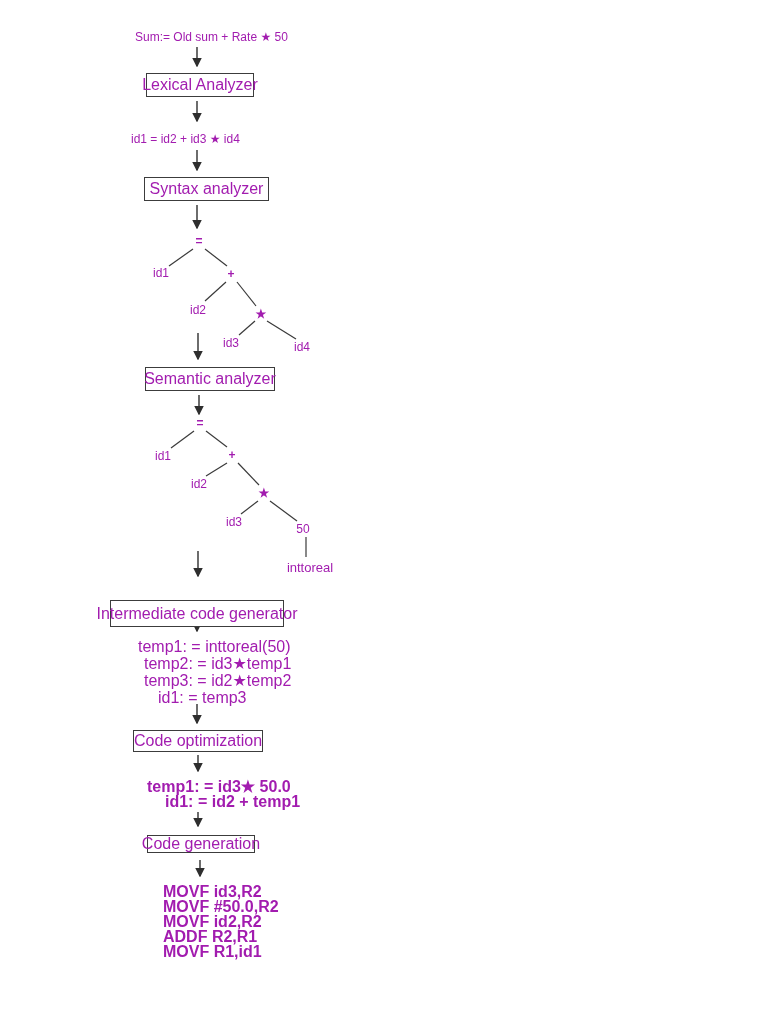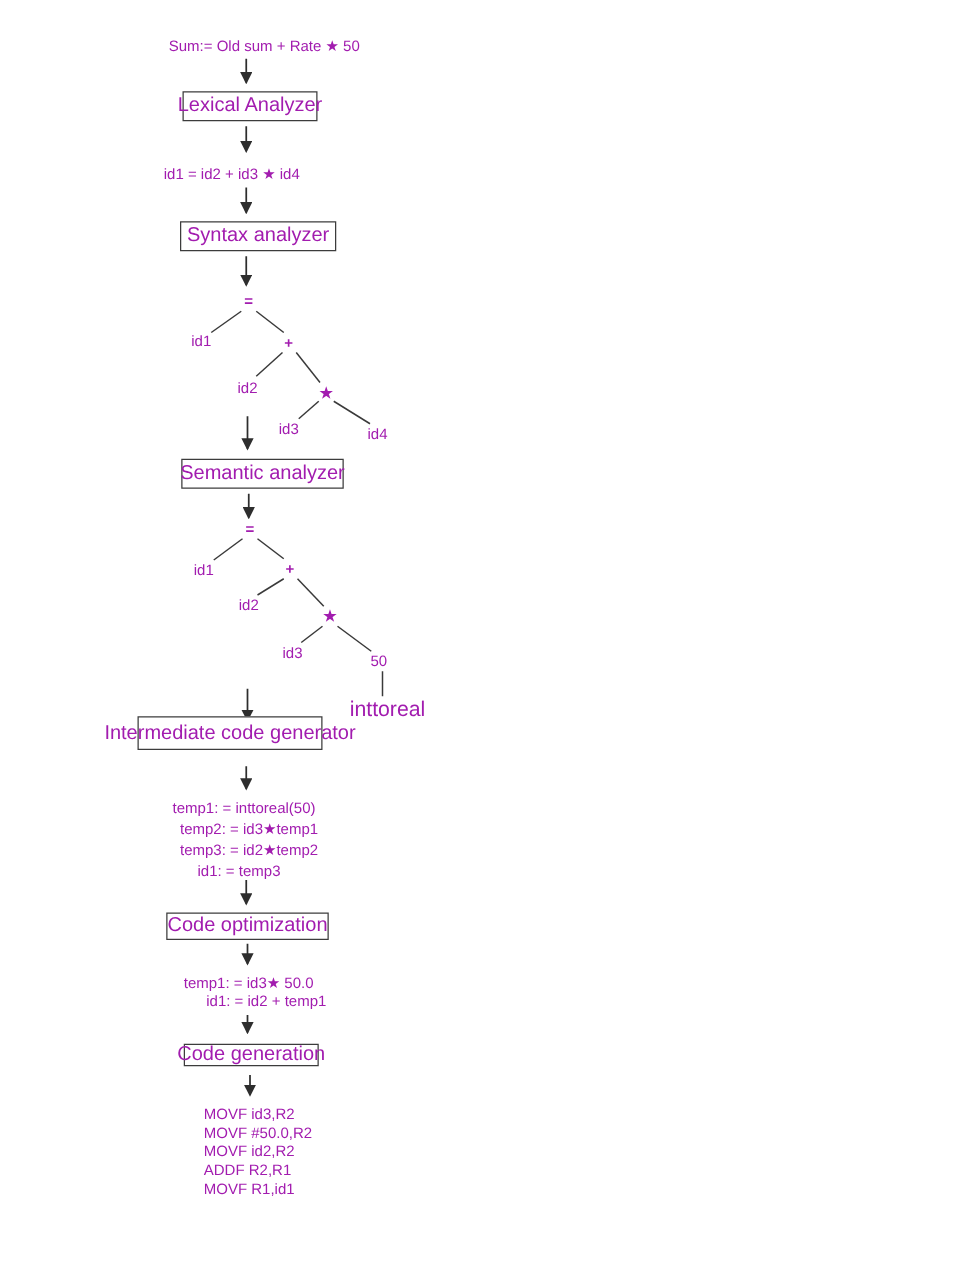--- a/index.html
+++ b/index.html
@@ -34,28 +34,28 @@
     white-space: nowrap;
   }
   .node {
     position: absolute;
     transform: translate(-50%, -50%);
     font-size: 12px;
     white-space: nowrap;
     line-height: 1;
   }
   .op { font-weight: bold; }
-  .small { font-size: 17px; }
+  .small { font-size: 13px; }
   .code {
     position: absolute;
-    font-size: 12px;
+    font-size: 16px;
     white-space: nowrap;
   }
   .code div { line-height: 17px; }
-  .code.tight div { line-height: 15px; }
+  .code.tight div { line-height: 15px; font-weight: bold; }
   .indent20 { margin-left: 20px; }
   .indent18 { margin-left: 18px; }
   .indent2 { margin-left: 6px; }
 </style>
 </head>
 <body>
 
 <div id="canvas">
 
   <svg id="connectors" viewBox="0 0 768 1024" xmlns="http://www.w3.org/2000/svg">
@@ -120,21 +120,21 @@
 
   <div class="node op" style="left:200px; top:423px;">=</div>
   <div class="node" style="left:163px; top:456px;">id1</div>
   <div class="node op" style="left:232px; top:455px;">+</div>
   <div class="node" style="left:199px; top:484px;">id2</div>
   <div class="node op" style="left:264px; top:493px;">★</div>
   <div class="node" style="left:234px; top:522px;">id3</div>
   <div class="node" style="left:303px; top:529px;">50</div>
   <div class="node small" style="left:310px; top:567px;">inttoreal</div>
 
-  <div class="box" style="left:110px; top:573px; width:148px; height:27px;">
+  <div class="box" style="left:110px; top:600px; width:174px; height:27px;">
     <span>Intermediate code generator</span>
   </div>
 
   <div class="code" style="left:138px; top:638px;">
     <div>temp1: = inttoreal(50)</div>
     <div class="indent2">temp2: = id3★temp1</div>
     <div class="indent2">temp3: = id2★temp2</div>
     <div class="indent20">id1: = temp3</div>
   </div>
 

